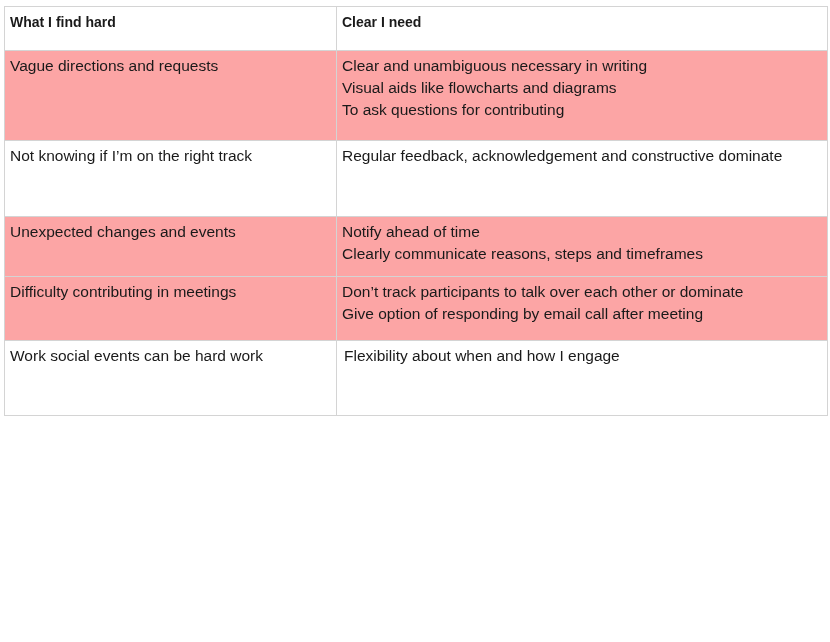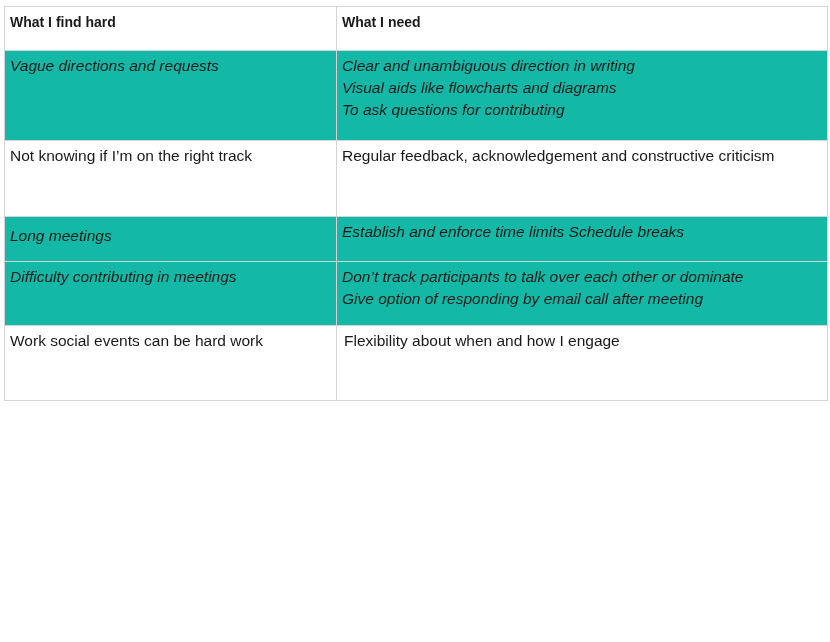--- a/index.html
+++ b/index.html
@@ -13,55 +13,56 @@
     vertical-align: top;
     padding: 4px 5px 0 5px;
     font-size: 15.5px;
     line-height: 22px;
     text-align: left;
     overflow: hidden;
   }
   table.grid th { font-weight: bold; font-size: 14px; }
   col.c1 { width: 332px; }
   col.c2 { width: 491px; }
-  tr.shade td { background: #14b8a6; font-style: italic; }
+  tr.shade td { background: #fca5a5; }
   tr.white td { background: #ffffff; }
   .line { display: block; white-space: nowrap; }
 </style>
 </head>
 <body>
 
 <table class="grid">
   <colgroup>
       <col class="c1">
       <col class="c2">
     </colgroup>
   <tbody>
       <tr class="white" style="height:44px">
     <th>What I find hard</th>
-    <th>What I need</th>
+    <th>Clear I need</th>
   </tr>
   <tr class="shade" style="height:90px">
     <td>Vague directions and requests</td>
     <td>
-      <span class="line">Clear and unambiguous direction in writing</span>
+      <span class="line">Clear and unambiguous necessary in writing</span>
       <span class="line">Visual aids like flowcharts and diagrams</span>
       <span class="line">To ask questions for contributing</span>
     </td>
   </tr>
   <tr class="white" style="height:76px">
     <td>Not knowing if I’m on the right track</td>
     <td>
-      <span class="line">Regular feedback, acknowledgement and constructive criticism</span>
+      <span class="line">Regular feedback, acknowledgement and constructive dominate</span>
     </td>
   </tr>
-  <tr class="shade" style="height:45px">
-    <td style="padding-top:8px">Long meetings</td>
+  <tr class="shade" style="height:60px">
+    <td>Unexpected changes and events</td>
     <td>
-      <span class="line">Establish and enforce time limits Schedule breaks</span>
+      <span class="line">Notify ahead of time</span>
+      <span class="line">Clearly communicate reasons, steps and timeframes</span>
     </td>
   </tr>
   <tr class="shade" style="height:64px">
     <td>Difficulty contributing in meetings</td>
     <td>
       <span class="line">Don’t track participants to talk over each other or dominate</span>
       <span class="line">Give option of responding by email call after meeting</span>
     </td>
   </tr>
   <tr class="white" style="height:75px">

